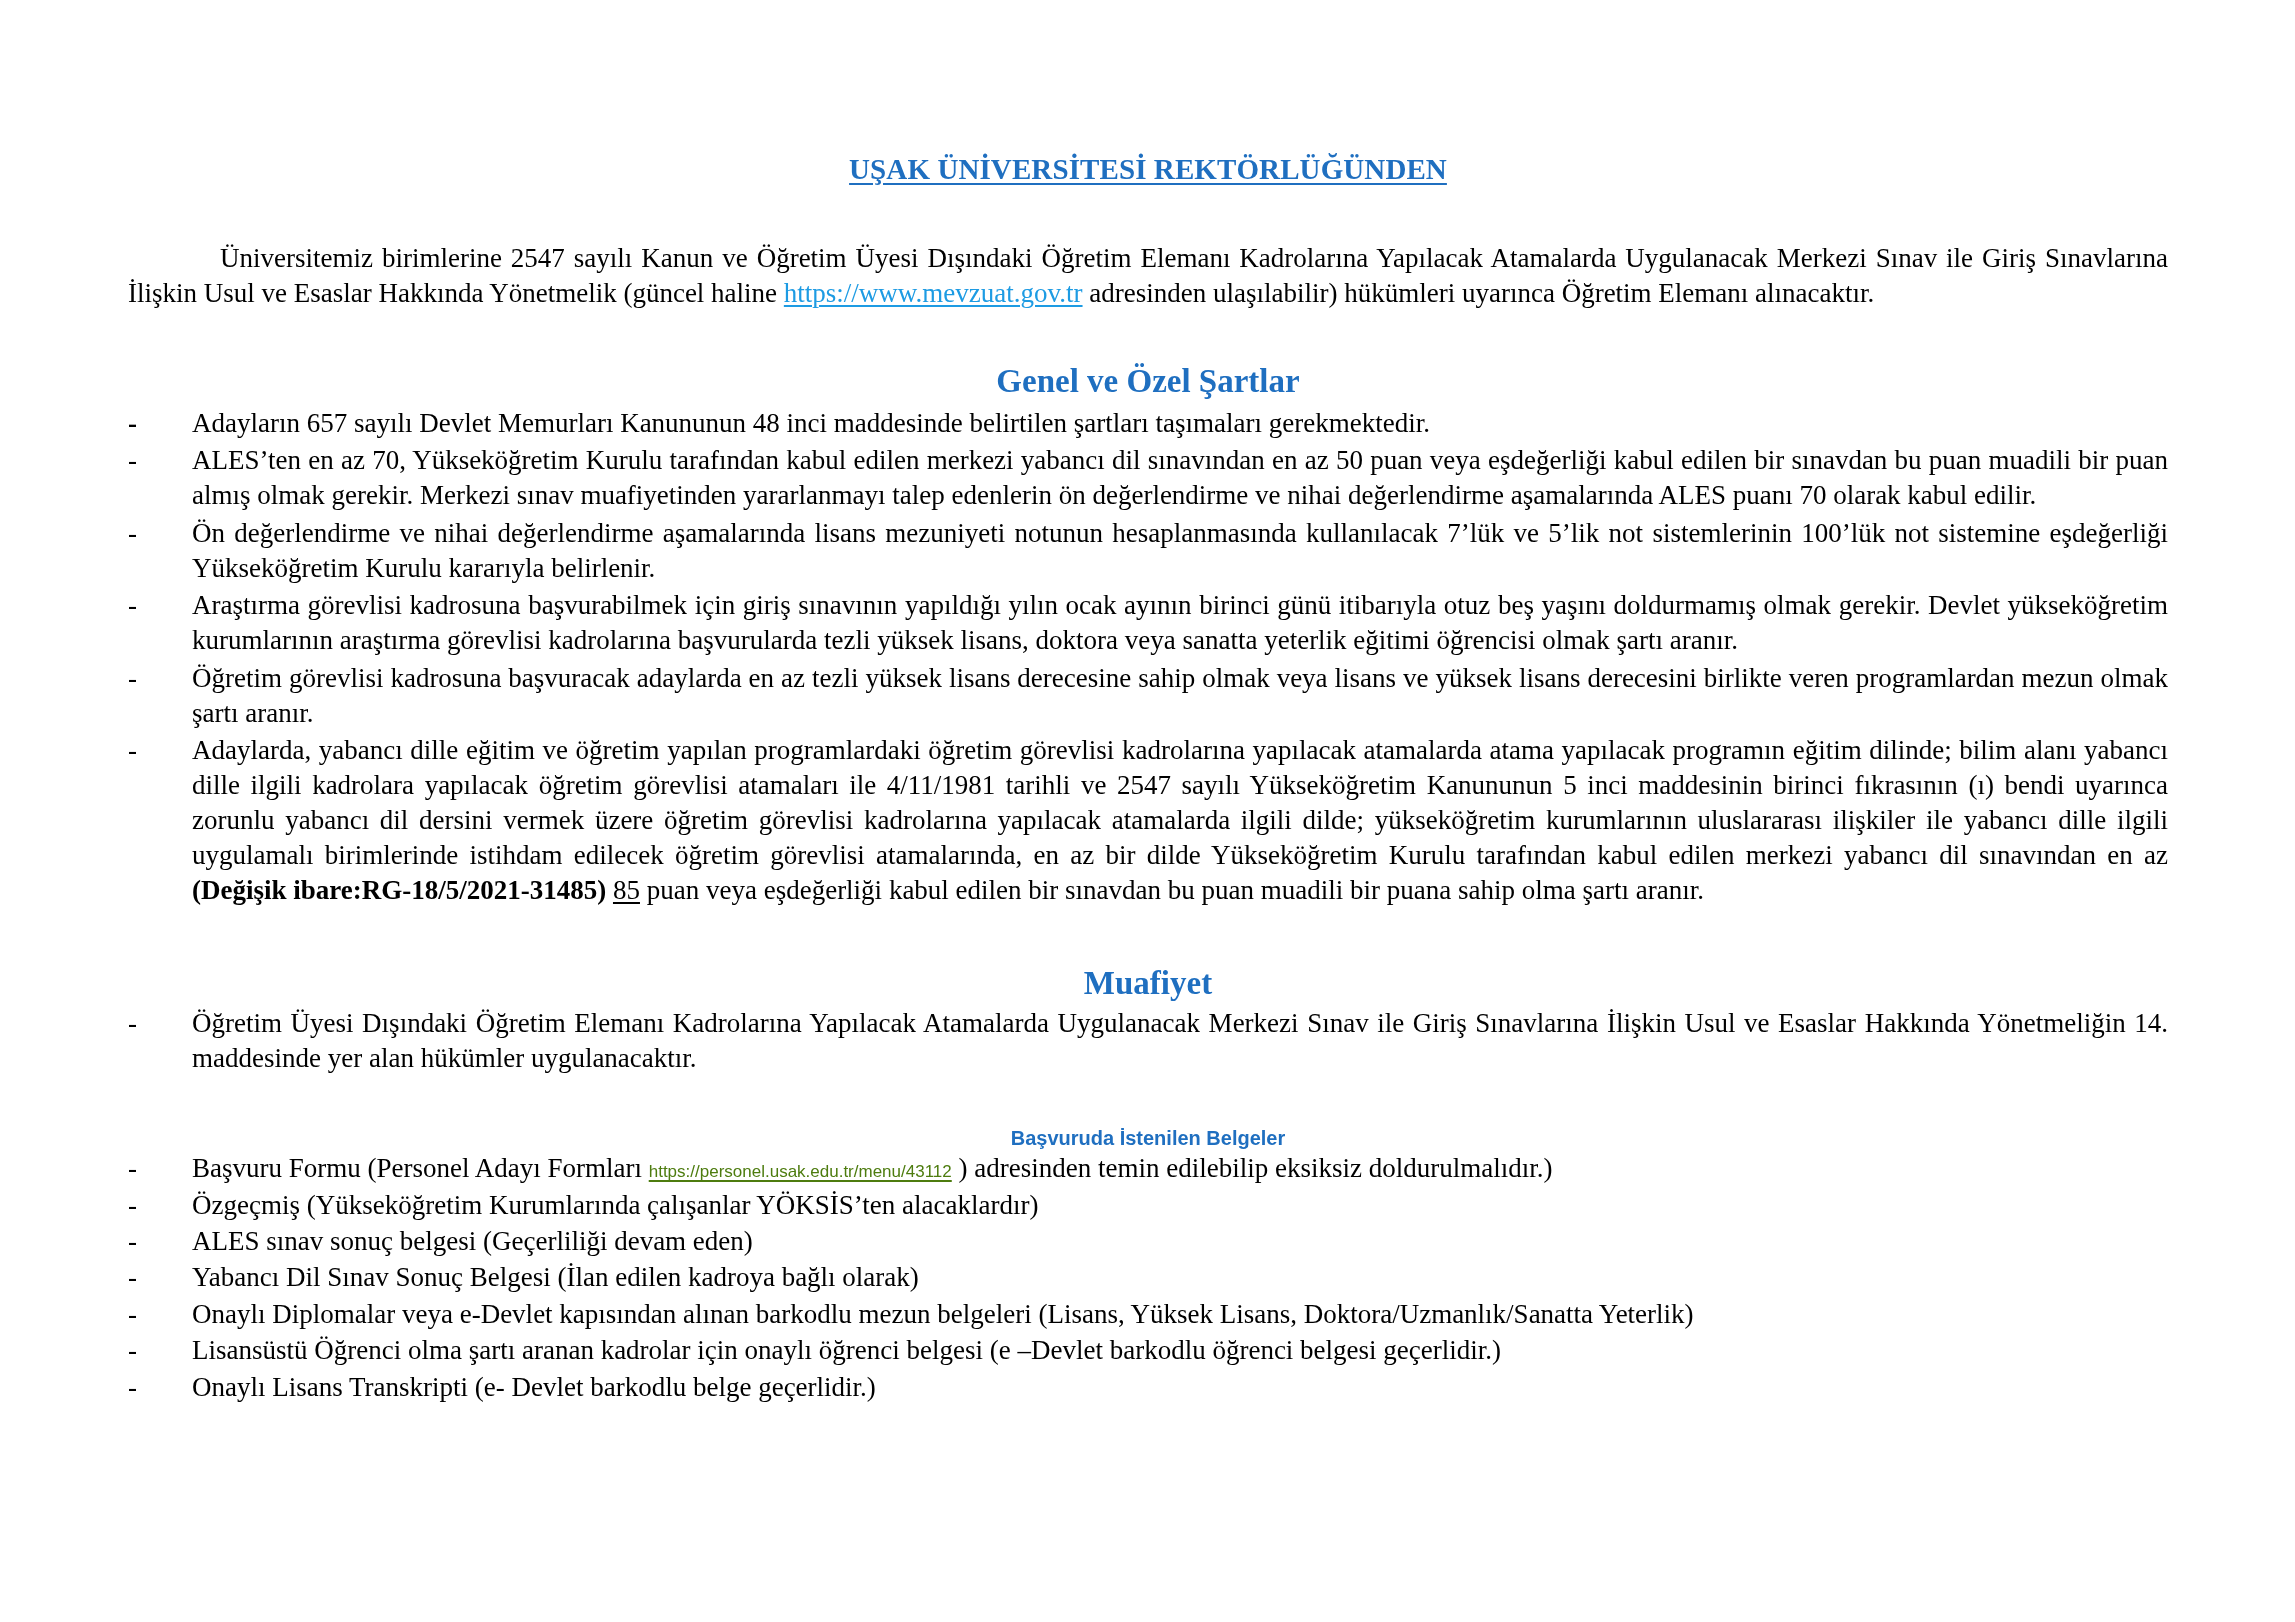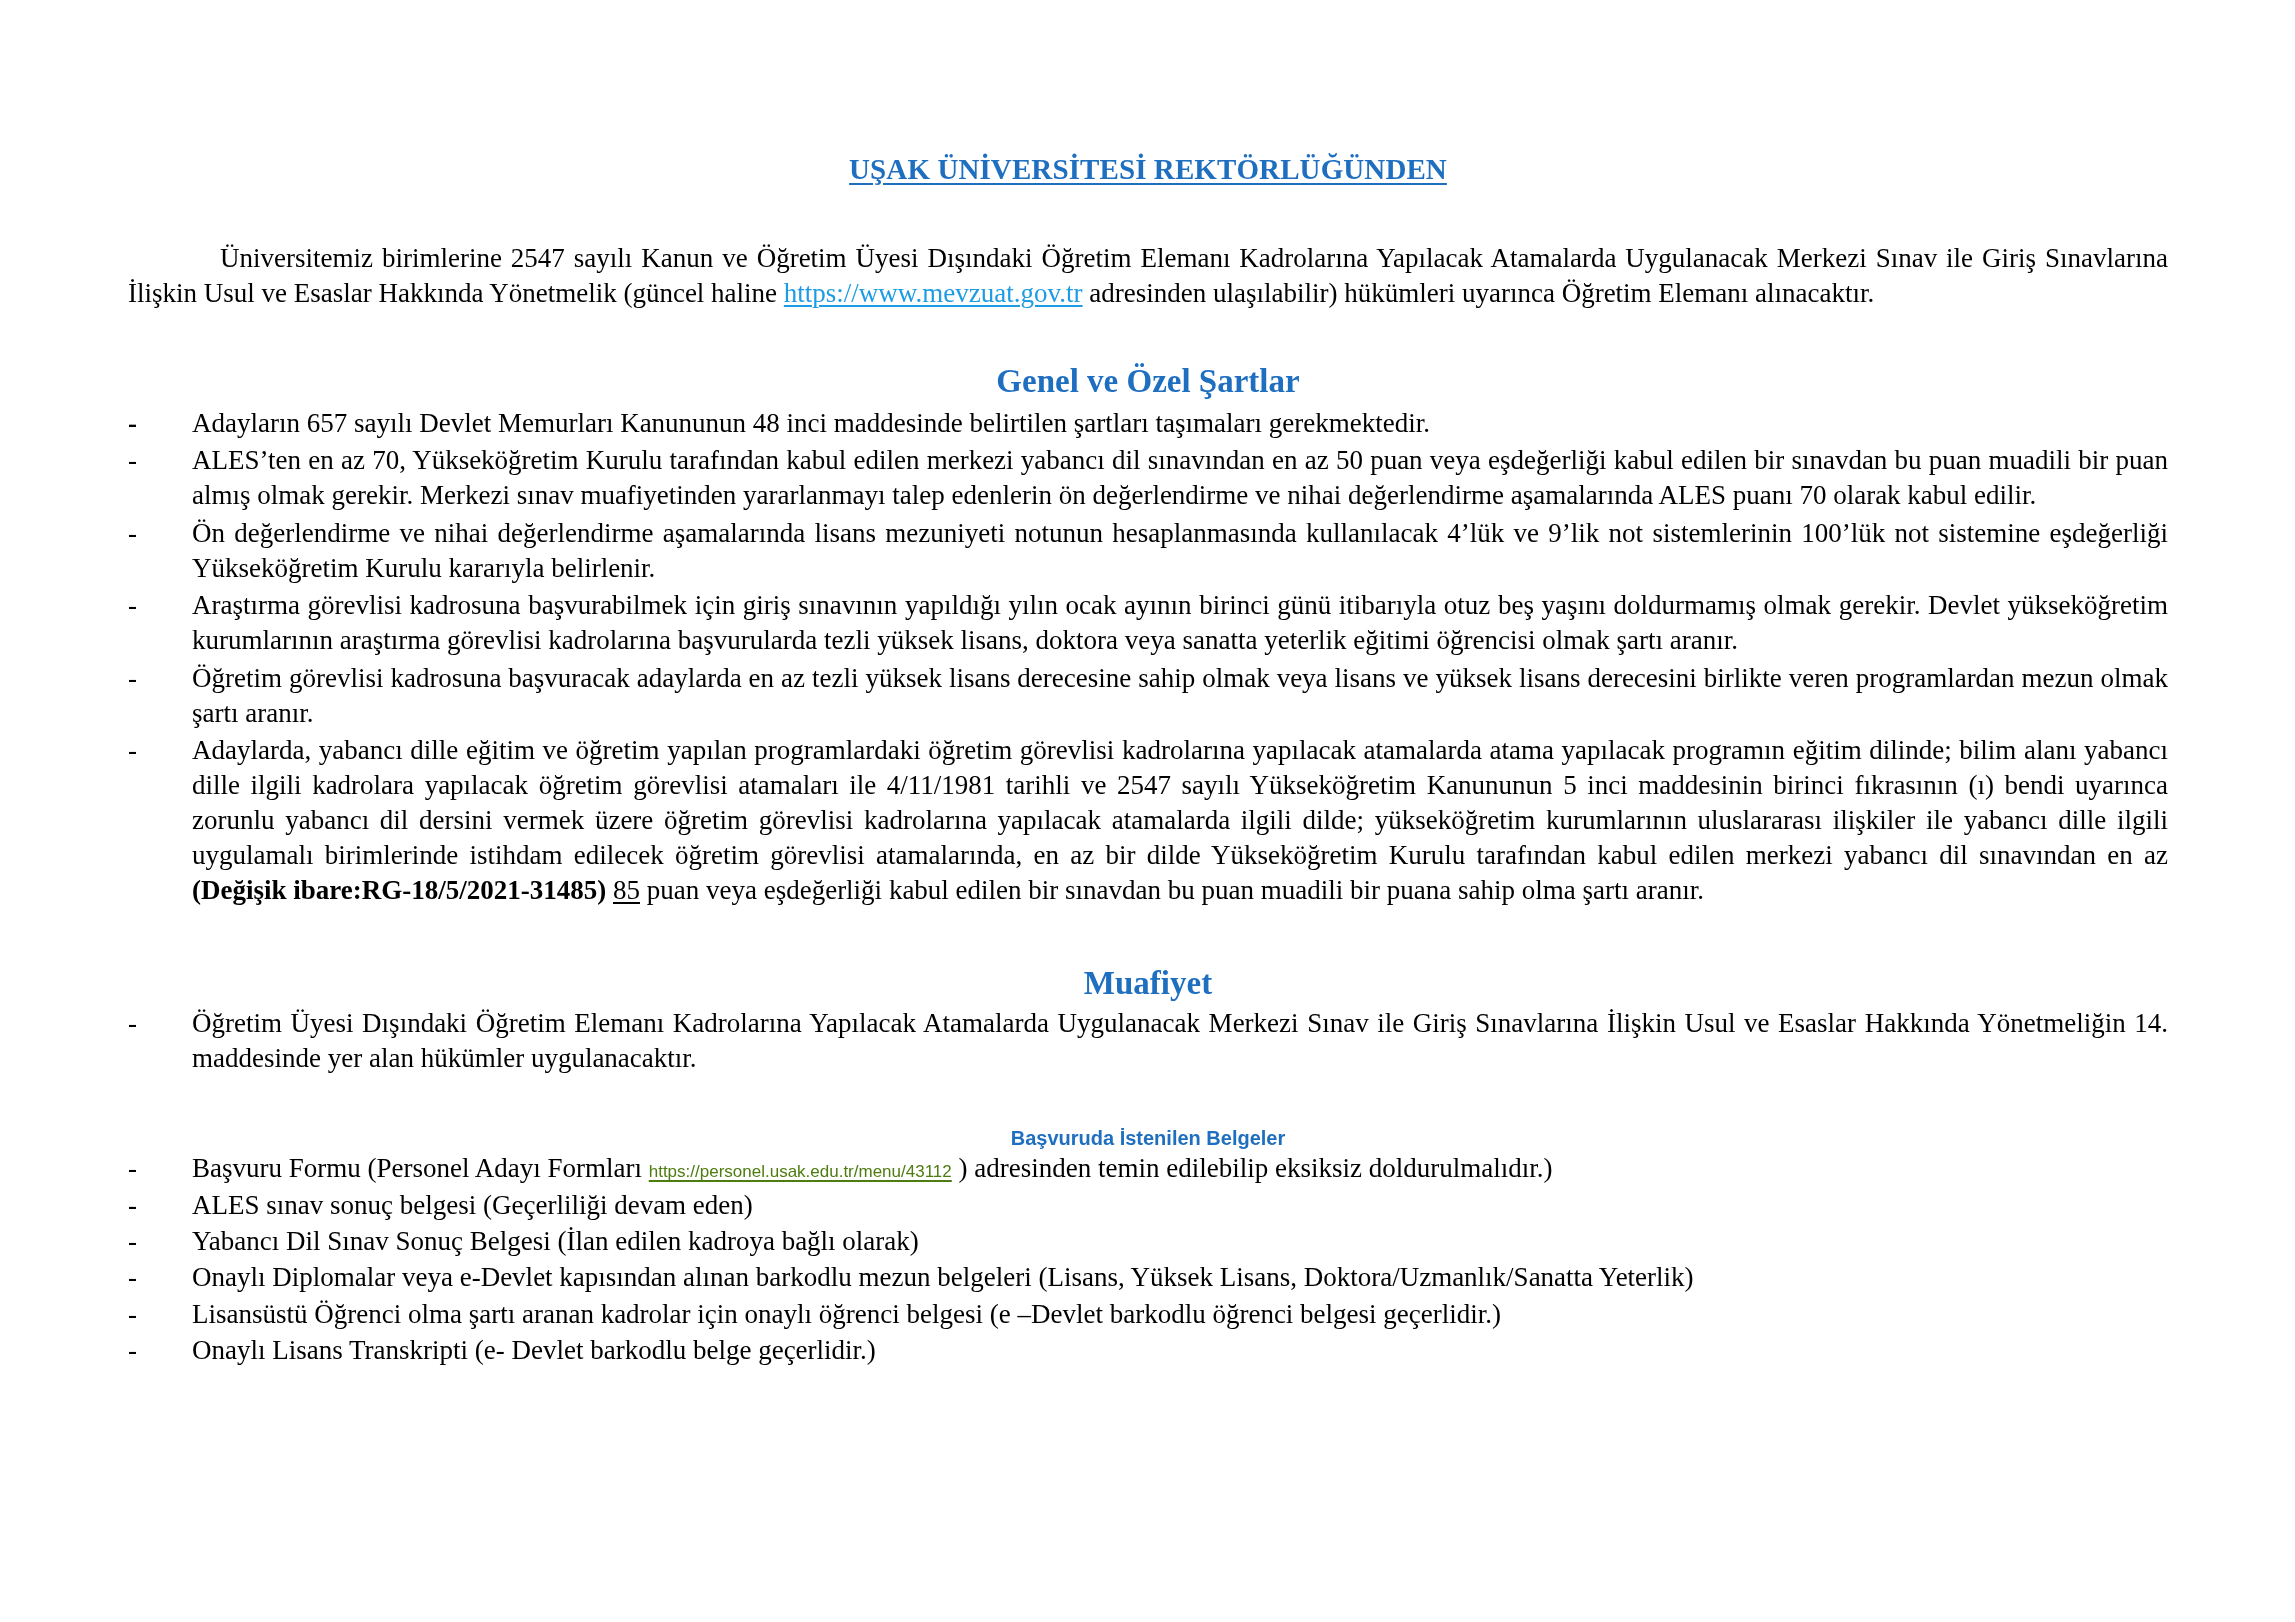--- a/index.html
+++ b/index.html
@@ -134,21 +134,21 @@
       <li class="first-item">
         <span class="marker">-</span>
         <span>Adayların 657 sayılı Devlet Memurları Kanununun 48 inci maddesinde belirtilen şartları taşımaları gerekmektedir.</span>
       </li>
       <li>
         <span class="marker">-</span>
         <span>ALES’ten en az 70, Yükseköğretim Kurulu tarafından kabul edilen merkezi yabancı dil sınavından en az 50 puan veya eşdeğerliği kabul edilen bir sınavdan bu puan muadili bir puan almış olmak gerekir. Merkezi sınav muafiyetinden yararlanmayı talep edenlerin ön değerlendirme ve nihai değerlendirme aşamalarında ALES puanı 70 olarak kabul edilir.</span>
       </li>
       <li>
         <span class="marker">-</span>
-        <span>Ön değerlendirme ve nihai değerlendirme aşamalarında lisans mezuniyeti notunun hesaplanmasında kullanılacak 4’lük ve 9’lik not sistemlerinin 100’lük not sistemine eşdeğerliği Yükseköğretim Kurulu kararıyla belirlenir.</span>
+        <span>Ön değerlendirme ve nihai değerlendirme aşamalarında lisans mezuniyeti notunun hesaplanmasında kullanılacak 7’lük ve 5’lik not sistemlerinin 100’lük not sistemine eşdeğerliği Yükseköğretim Kurulu kararıyla belirlenir.</span>
       </li>
       <li>
         <span class="marker">-</span>
         <span>Araştırma görevlisi kadrosuna başvurabilmek için giriş sınavının yapıldığı yılın ocak ayının birinci günü itibarıyla otuz beş yaşını doldurmamış olmak gerekir. Devlet yükseköğretim kurumlarının araştırma görevlisi kadrolarına başvurularda tezli yüksek lisans, doktora veya sanatta yeterlik eğitimi öğrencisi olmak şartı aranır.</span>
       </li>
       <li>
         <span class="marker">-</span>
         <span>Öğretim görevlisi kadrosuna başvuracak adaylarda en az tezli yüksek lisans derecesine sahip olmak veya lisans ve yüksek lisans derecesini birlikte veren programlardan mezun olmak şartı aranır.</span>
       </li>
       <li>
@@ -166,20 +166,21 @@
     </ul>
 
     <div class="section-head sans gap-before-belgeler">Başvuruda İstenilen Belgeler</div>
 
     <ul class="blist docs">
       <li>
         <span class="marker">-</span><span>Başvuru Formu (Personel Adayı Formları </span><a class="link-sans" href="#">https://personel.usak.edu.tr/menu/43112</a><span> )  adresinden temin edilebilip eksiksiz doldurulmalıdır.)</span>
       </li>
       <li>
         <span class="marker">-</span>
+        <span>Özgeçmiş (Yükseköğretim Kurumlarında çalışanlar YÖKSİS’ten alacaklardır)</span>
       </li>
       <li>
         <span class="marker">-</span>
         <span>ALES sınav sonuç belgesi (Geçerliliği devam eden)</span>
       </li>
       <li>
         <span class="marker">-</span>
         <span>Yabancı Dil Sınav Sonuç Belgesi (İlan edilen kadroya bağlı olarak)</span>
       </li>
       <li>

